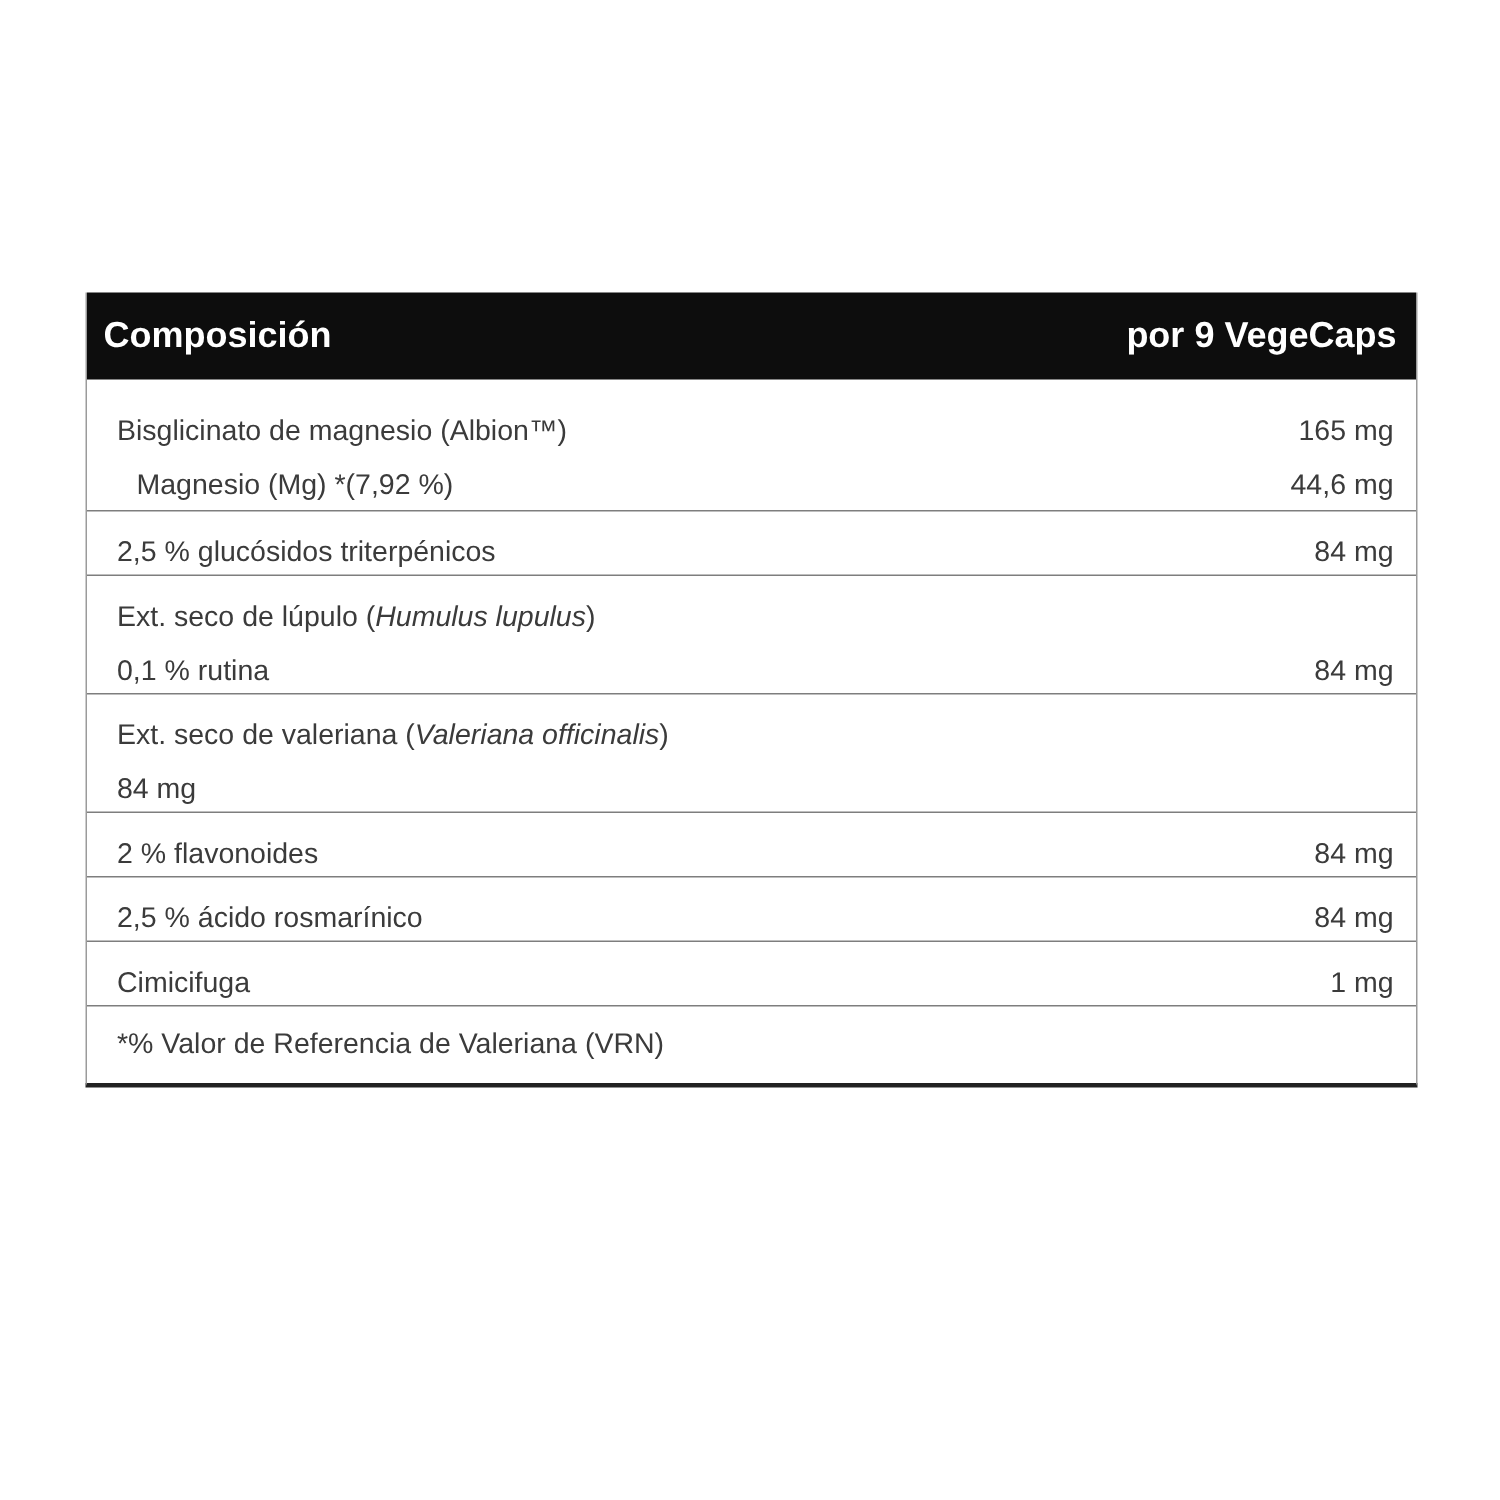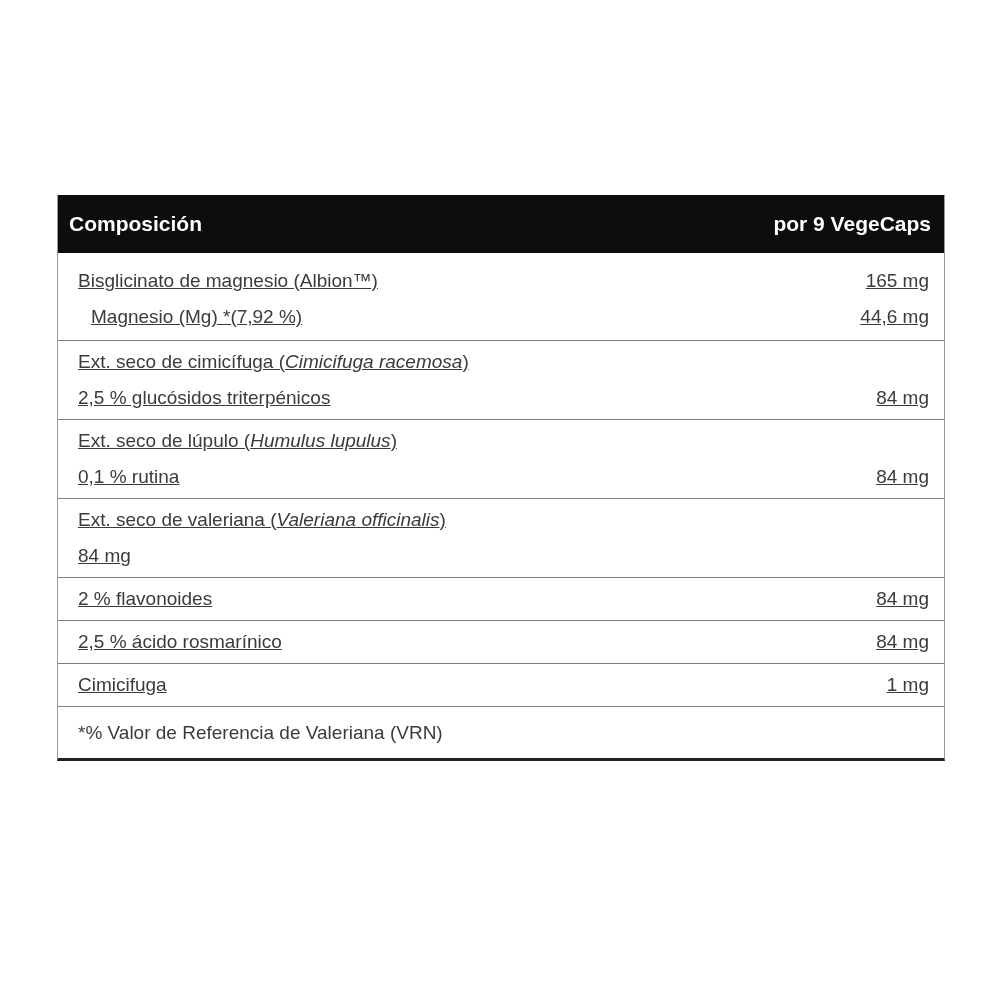--- a/index.html
+++ b/index.html
@@ -23,40 +23,39 @@
     color:var(--body-text);
   }
   .label-header{
     height:58px;
     background:var(--header-bg);
     color:var(--header-text);
     display:flex;
     justify-content:space-between;
     align-items:center;
     padding:0 13px 0 11px;
-    font-size:21px;
+    font-size:24px;
     font-weight:bold;
   }
   .section{
     padding:3px 0;
     border-top:1px solid var(--divider);
   }
   .section.first{
     border-top:none;
     padding-top:10px;
     padding-bottom:5px;
   }
   .row{
     height:36px;
     display:flex;
     justify-content:space-between;
-    align-items:center;
+    align-items:flex-end;
     padding:0 15px 0 20px;
     font-size:19px;
-    text-decoration:underline;
   }
   .row.indent .row-name{padding-left:13px;}
   .row-name{white-space:nowrap;}
   .row-amount{white-space:nowrap; text-align:right;}
   .footnote{
     border-top:1px solid var(--divider);
     padding:8px 15px 8px 20px;
     font-size:19px;
     display:flex;
     align-items:center;
@@ -77,24 +76,20 @@
         <div class="row">
           <span class="row-name"><span>Bisglicinato de magnesio (Albion™)</span></span>
           <span class="row-amount">165 mg</span>
         </div>
         <div class="row indent">
           <span class="row-name"><span>Magnesio (Mg) *(7,92 %)</span></span>
           <span class="row-amount">44,6 mg</span>
         </div>
       </div>
       <div class="section">
-        <div class="row">
-          <span class="row-name"><span>Ext. seco de cimicífuga (</span><i>Cimicifuga racemosa</i><span>)</span></span>
-          <span class="row-amount"></span>
-        </div>
         <div class="row">
           <span class="row-name"><span>2,5 % glucósidos triterpénicos</span></span>
           <span class="row-amount">84 mg</span>
         </div>
       </div>
       <div class="section">
         <div class="row">
           <span class="row-name"><span>Ext. seco de lúpulo (</span><i>Humulus lupulus</i><span>)</span></span>
           <span class="row-amount"></span>
         </div>

